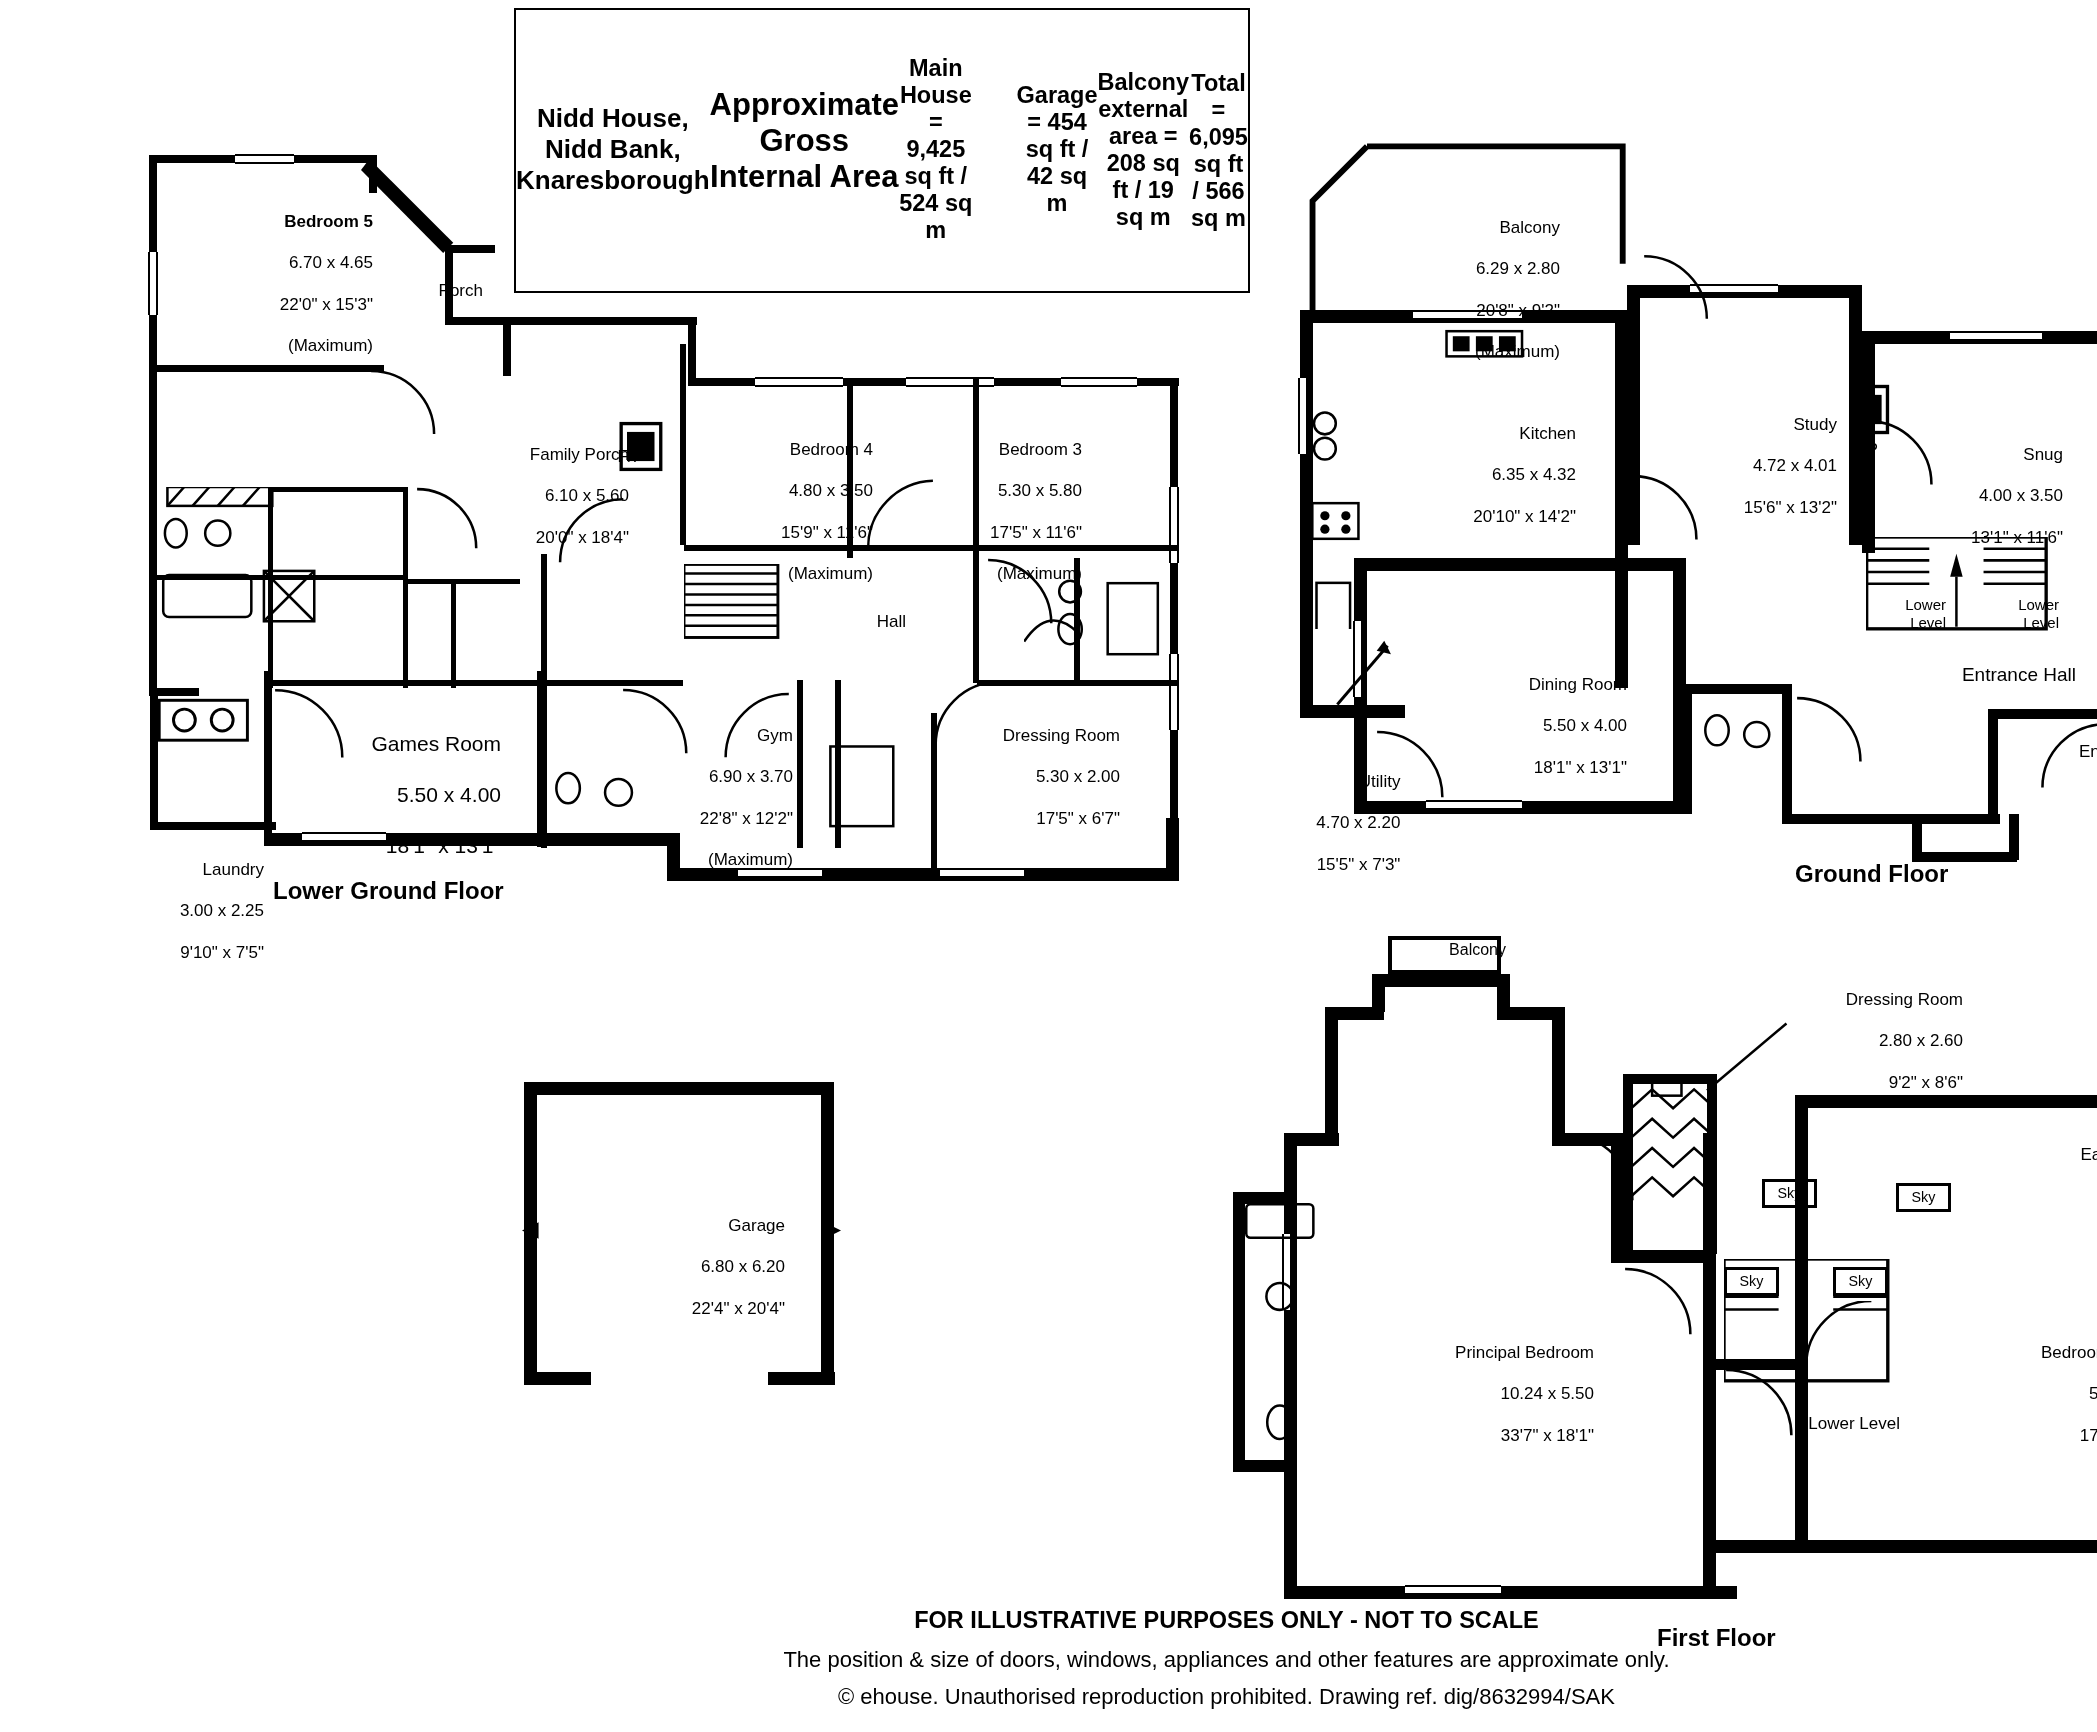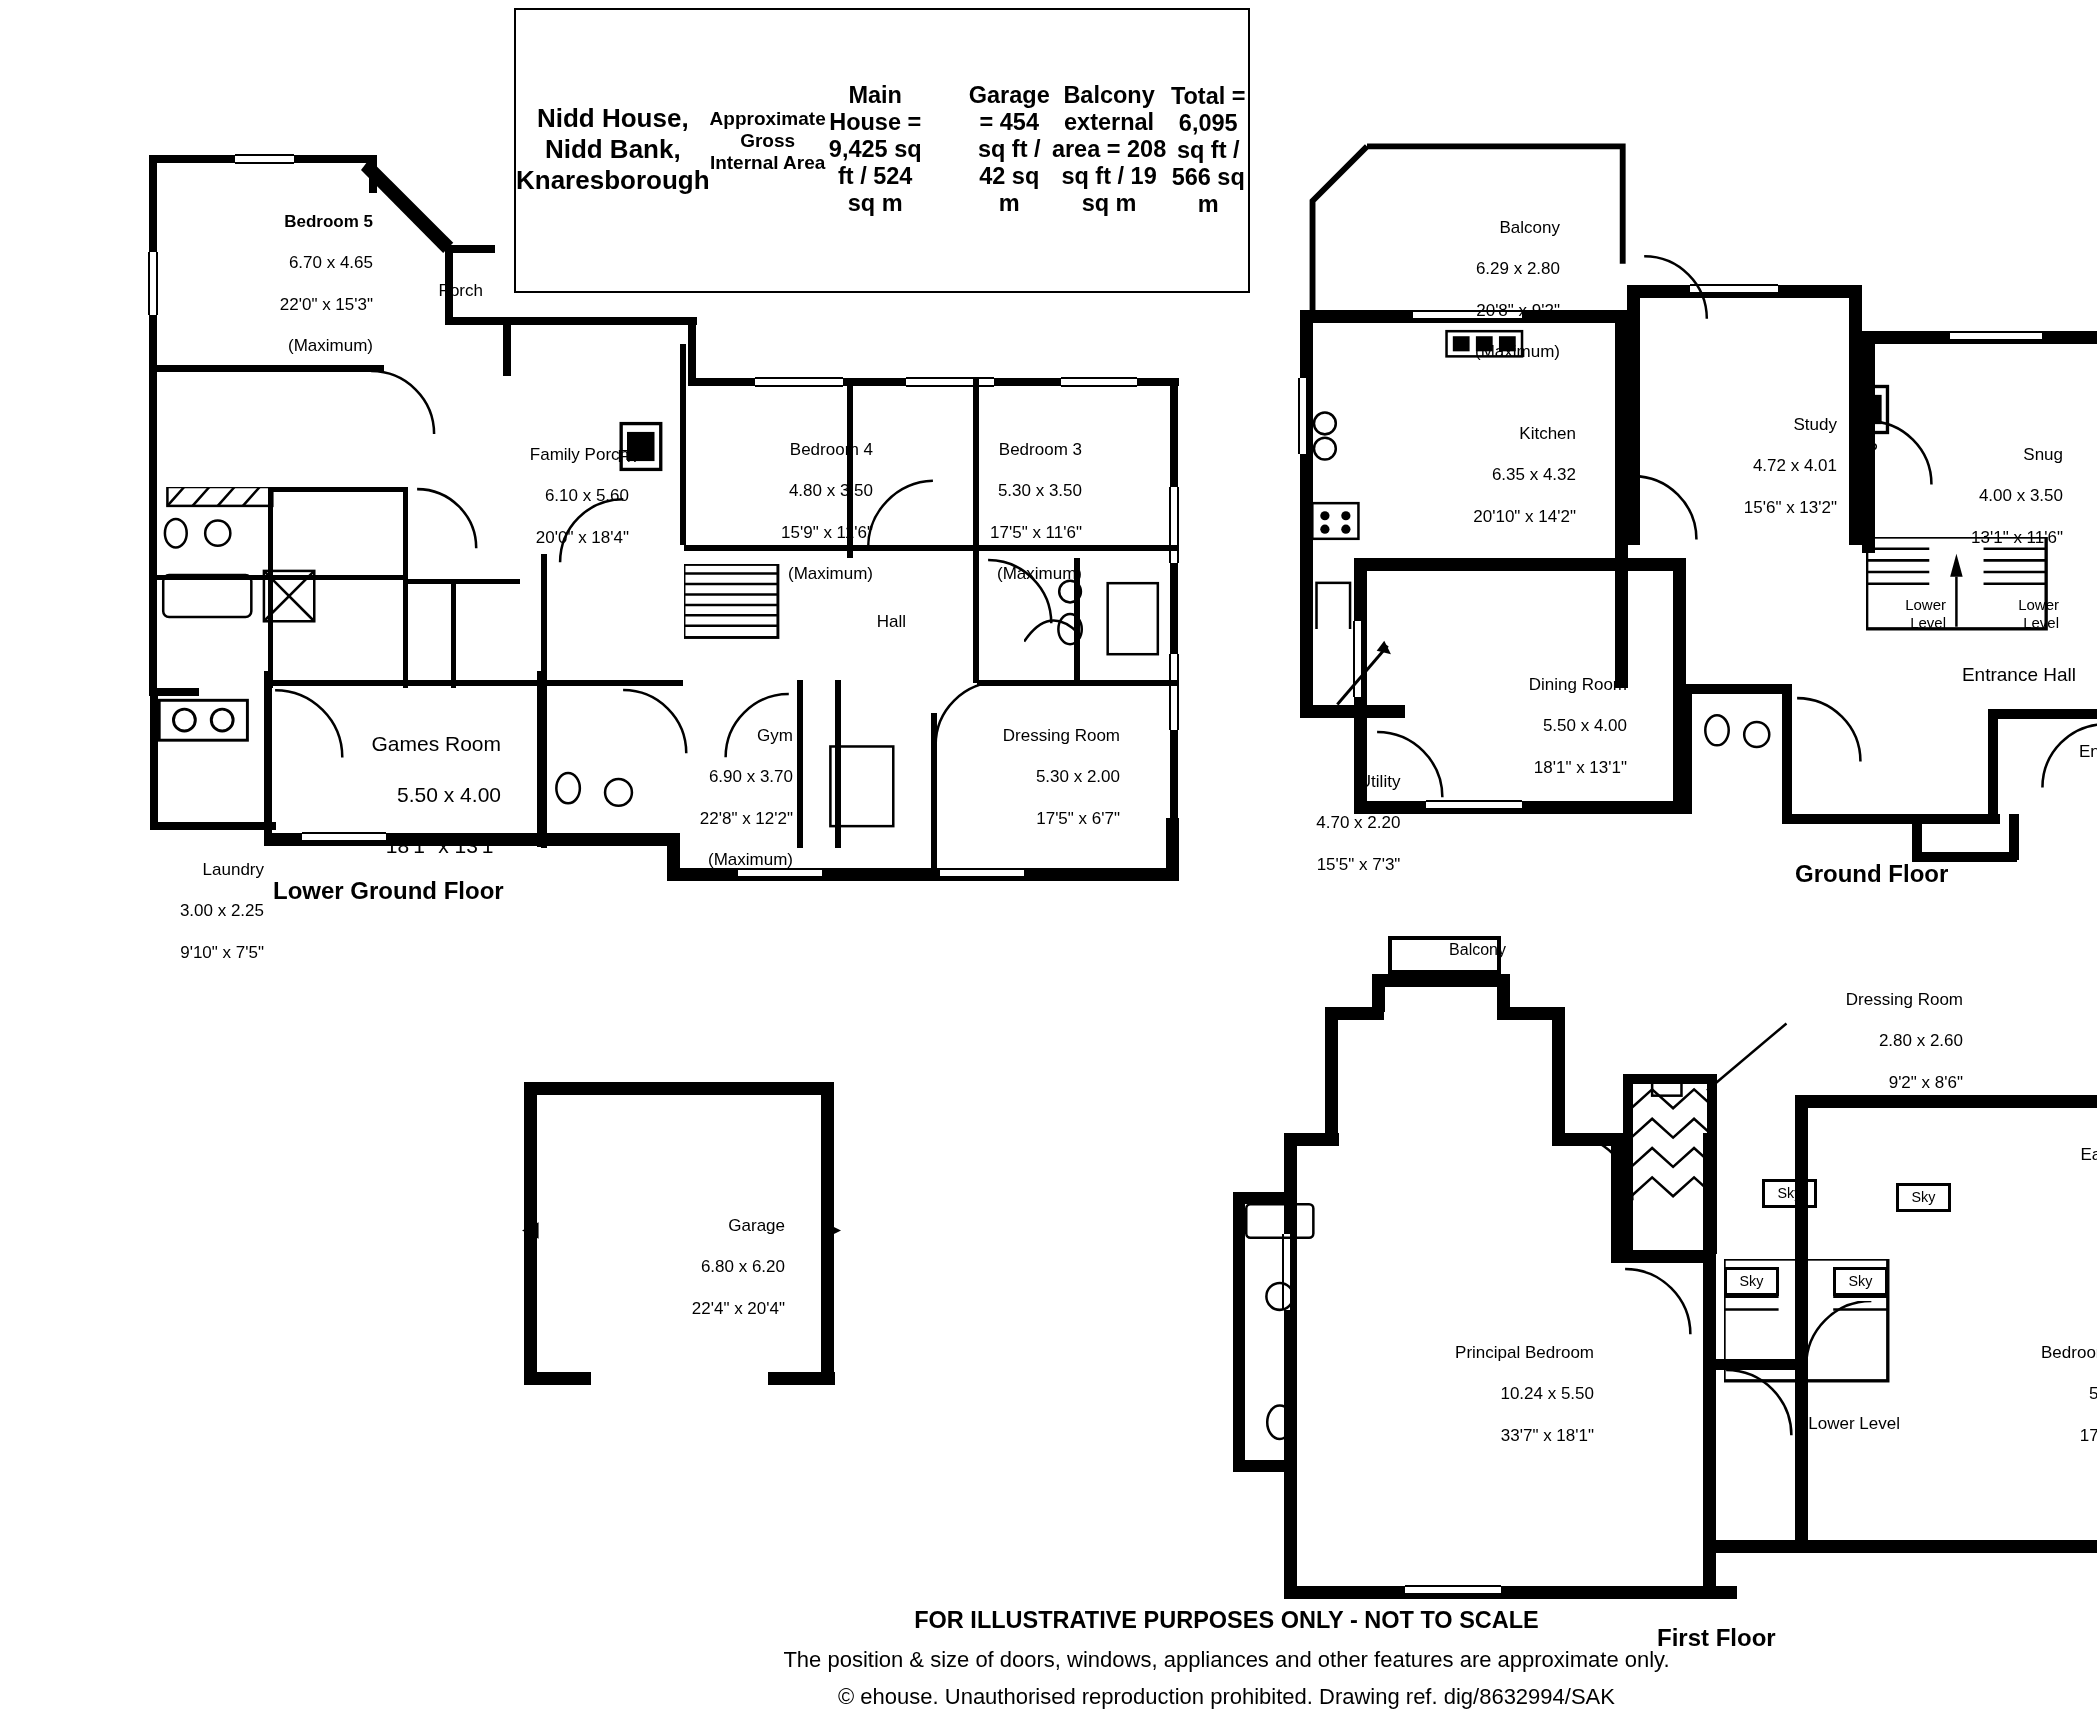--- a/index.html
+++ b/index.html
@@ -22,21 +22,21 @@
   .floor-title{position:absolute;font-weight:bold;}
   .footer{position:absolute;width:100%;text-align:center;}
 </style>
 </head>
 <body>
 
 <div id="page">
 
   <div id="titlebox" style="left:514px;top:8.4px;width:736px;height:285px;padding:7.6px 0;">
     <div style="font-size:26px;margin-bottom:3.4px;">Nidd House, Nidd Bank, Knaresborough</div>
-    <div style="font-size:19px;margin-bottom:19px;">Approximate Gross Internal Area</div>
+    <div style="font-size:31px;margin-bottom:19px;">Approximate Gross Internal Area</div>
     <div style="font-size:23.5px;margin-bottom:2.5px;">Main House = 9,425 sq ft / 524 sq m</div>
     <div style="font-size:23.5px;margin-bottom:2.5px;margin-left:44px;">Garage = 454 sq ft / 42 sq m</div>
     <div style="font-size:23.5px;margin-bottom:2.5px;">Balcony external area = 208 sq ft / 19 sq m</div>
     <div style="font-size:23.5px;">Total = 6,095 sq ft / 566 sq m</div>
   </div>
 
   <div style="position:absolute;left:0;top:0;width:1217px;height:923px;">
 
     <div class="wall" style="left:149px;top:155px;width:227px;height:7.6px;"></div>
     <div class="wall" style="left:149px;top:155px;width:7.6px;height:76px;"></div>
@@ -189,21 +189,21 @@
     </div>
     <div class="lbl" style="left:585px;top:447px;width:59px;font-size:17px;">F/P</div>
     <div class="lbl" style="left:705px;top:419px;width:168px;font-size:17px;">
       <span>Bedroom 4</span><br>
       <span>4.80 x 3.50</span><br>
       <span>15'9" x 11'6"</span><br>
       <span>(Maximum)</span>
     </div>
     <div class="lbl" style="left:914px;top:419px;width:168px;font-size:17px;">
       <span>Bedroom 3</span><br>
-      <span>5.30 x 3.50</span><br>
+      <span>5.30 x 5.80</span><br>
       <span>17'5" x 11'6"</span><br>
       <span>(Maximum)</span>
     </div>
     <div class="lbl" style="left:797px;top:612px;width:109px;font-size:17px;">Hall</div>
     <div class="lbl" style="left:312px;top:705px;width:189px;font-size:21px;">
       <span>Games Room</span><br>
       <span>5.50 x 4.00</span><br>
       <span>18'1" x 13'1"</span>
     </div>
     <div class="lbl" style="left:604px;top:705px;width:189px;font-size:17px;">

